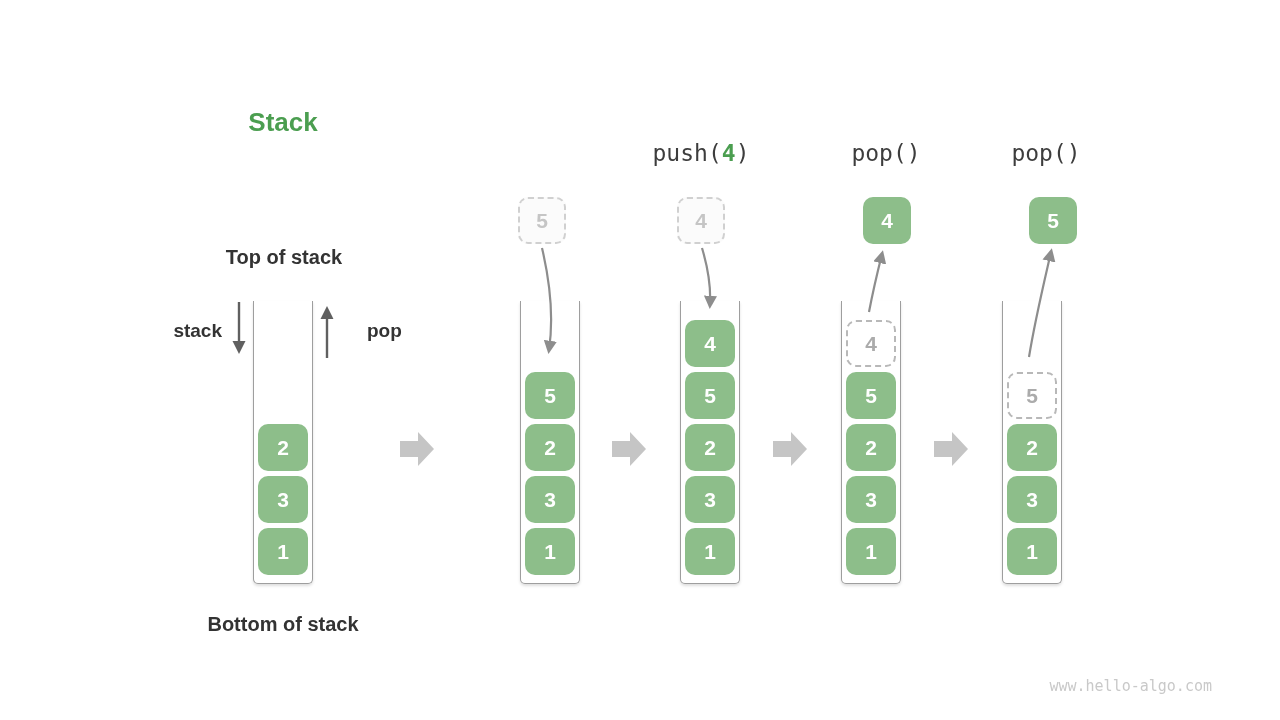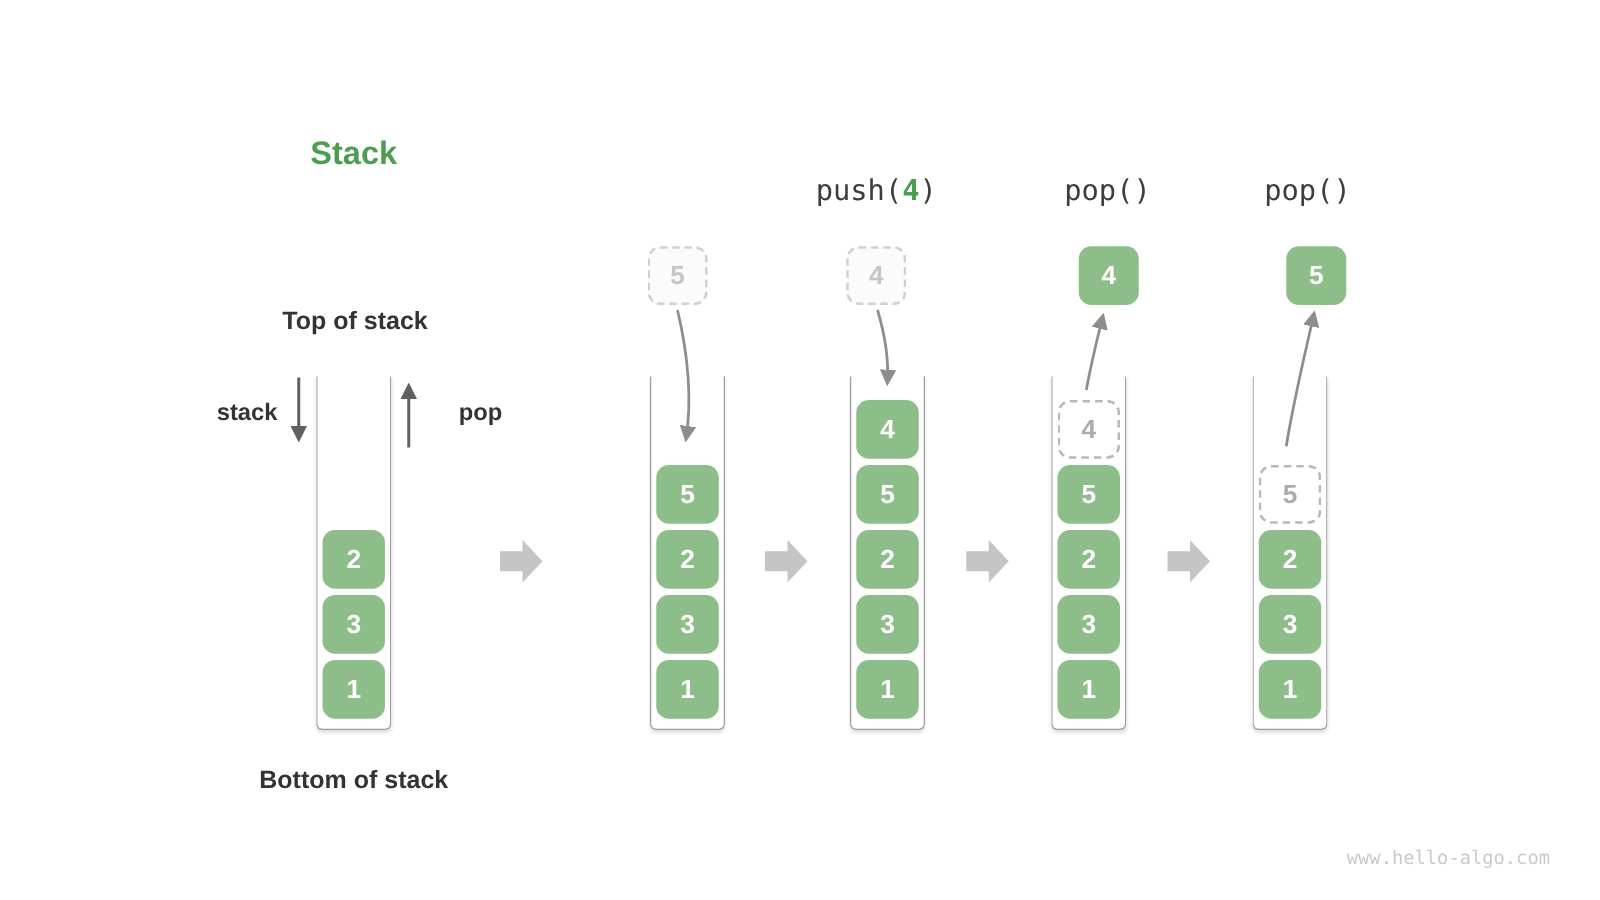--- a/index.html
+++ b/index.html
@@ -110,15 +110,15 @@
     <path d="M702 248 C708 268 711 287 710 305" fill="none" stroke="#8d8d8d" stroke-width="2.2" marker-end="url(#ahg)"></path>
     <path d="M869 312 C873 291 878 270 882 254" fill="none" stroke="#8d8d8d" stroke-width="2.2" marker-end="url(#ahg)"></path>
     <path d="M1029 357 C1035 320 1043 287 1051 252" fill="none" stroke="#8d8d8d" stroke-width="2.2" marker-end="url(#ahg)"></path>
 
     <polygon points="400,441 418,441 418,432 434,449 418,466 418,457 400,457" fill="#c5c5c5"></polygon>
     <polygon points="612,441 630,441 630,432 646,449 630,466 630,457 612,457" fill="#c5c5c5"></polygon>
     <polygon points="773,441 791,441 791,432 807,449 791,466 791,457 773,457" fill="#c5c5c5"></polygon>
     <polygon points="934,441 952,441 952,432 968,449 952,466 952,457 934,457" fill="#c5c5c5"></polygon>
   </svg>
 
-  <div class="wm abs" style="left:1035px;top:677px;width:205px;text-align:right;">www.hello-algo.com</div>
+  <div class="wm abs" style="left:1007px;top:677px;width:205px;text-align:right;">www.hello-algo.com</div>
 
 </div>
 
 </body></html>

